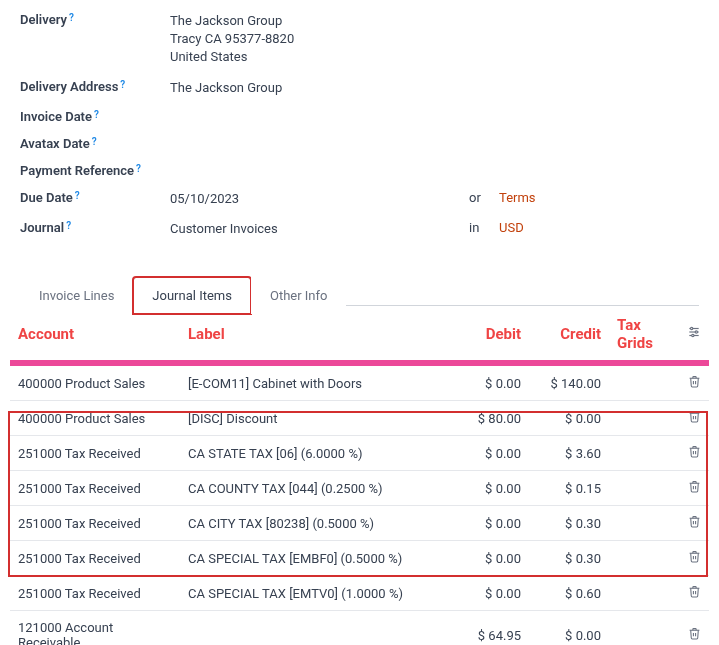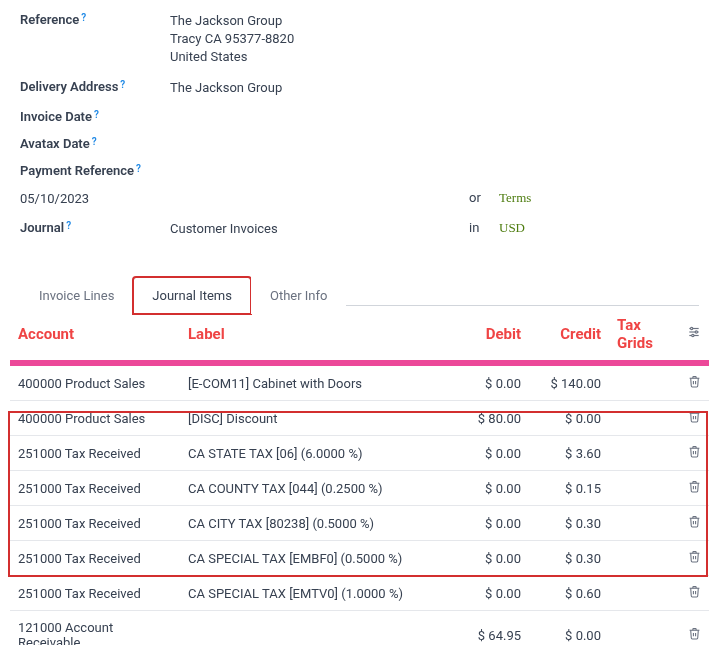--- a/index.html
+++ b/index.html
@@ -35,21 +35,21 @@
   }
   .form-value {
     color: #374151;
     line-height: 1.4;
   }
   .two-col {
     display: flex;
   }
   .two-col .left { flex: 1; display:flex; }
   .two-col .mid { width: 30px; text-align:left; color:#374151; padding-right:8px;}
-  .two-col .right { width: 200px; color:#4d7c0f;font-family:Liberation Serif, serif;}
+  .two-col .right { width: 200px; color:#c2410c;}
   .link-like { color:#374151; }
   .tabs {
     display: flex;
     border-bottom: 1px solid #d1d5db;
     margin: 6px 20px 0 20px;
   }
   .tab {
     padding: 10px 18px;
     font-size: 13px;
     color: #6b7280;
@@ -111,21 +111,21 @@
     position: relative;
   }
 </style>
 </head>
 <body>
 
 <div class="form-area">
 
   <div class="form-row">
     <div class="form-label">
-      <span>Reference</span><sup class="help">?</sup>
+      <span>Delivery</span><sup class="help">?</sup>
     </div>
     <div class="form-value">
       <div>The Jackson Group</div>
       <div>Tracy CA 95377-8820</div>
       <div>United States</div>
     </div>
   </div>
 
   <div class="form-row">
     <div class="form-label">
@@ -147,20 +147,23 @@
   </div>
 
   <div class="form-row">
     <div class="form-label" style="width:auto">
       <span>Payment Reference</span><sup class="help">?</sup>
     </div>
   </div>
 
   <div class="form-row two-col">
     <div class="left">
+      <div class="form-label">
+        <span>Due Date</span><sup class="help">?</sup>
+      </div>
       <div class="form-value">05/10/2023</div>
     </div>
     <div class="mid">or</div>
     <div class="right link-like">Terms</div>
   </div>
 
   <div class="form-row two-col">
     <div class="left">
       <div class="form-label">
         <span>Journal</span><sup class="help">?</sup>

